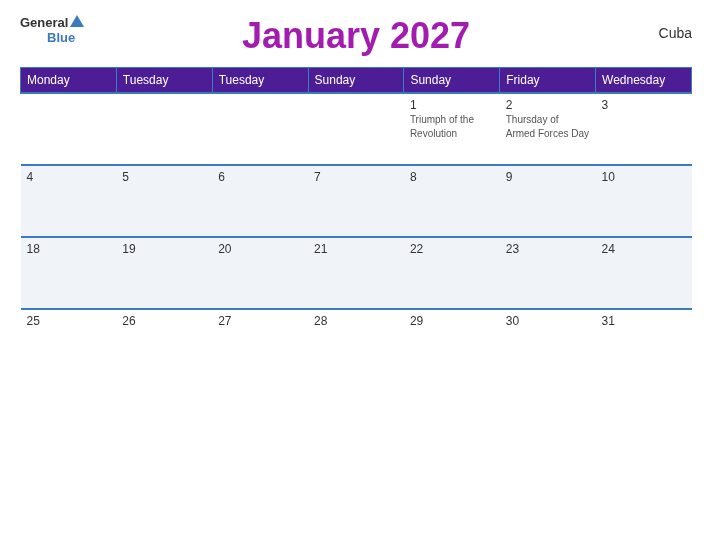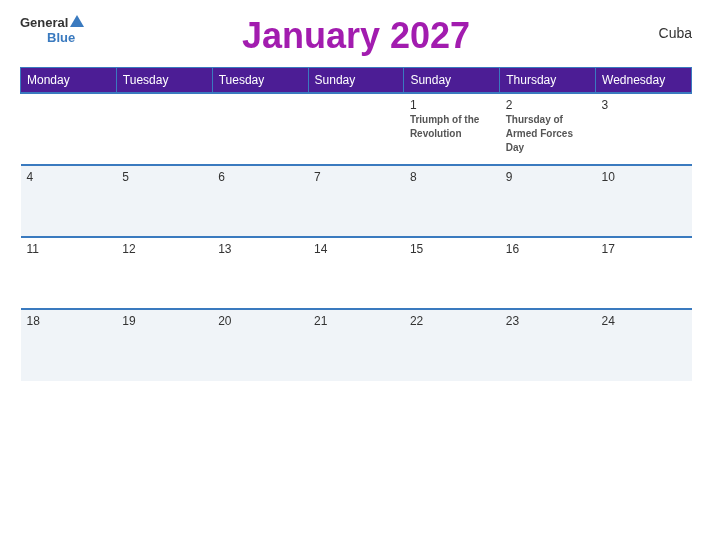--- a/index.html
+++ b/index.html
@@ -100,21 +100,20 @@
     .day-number {
       font-size: 12px;
       color: #333;
       display: block;
     }
     .event-text {
       font-size: 10px;
       color: #555;
       margin-top: 2px;
       line-height: 1.3;
-      font-weight: bold;
     }
   </style>
 </head>
 <body>
 
 <div class="page">
   <div class="header">
     <div class="logo">
       <div class="logo-row">
         <span class="logo-general">General</span>
@@ -127,21 +126,21 @@
   </div>
 
   <table class="calendar">
     <thead>
       <tr>
         <th>Monday</th>
         <th>Tuesday</th>
         <th>Tuesday</th>
         <th>Sunday</th>
         <th>Sunday</th>
-        <th>Thursday</th>
+        <th>Friday</th>
         <th>Wednesday</th>
       </tr>
     </thead>
     <tbody id="calendar-body">
     <tr>
           <td></td>
           <td></td>
           <td></td>
           <td></td>
           <td><span class="day-number">1</span><span class="event-text">Triumph of the Revolution</span></td>
@@ -167,60 +166,60 @@
             <span class="day-number">8</span>
           </td>
           <td class="alt">
             <span class="day-number">9</span>
           </td>
           <td class="alt">
             <span class="day-number">10</span>
           </td>
         </tr>
         <tr>
-          <td>
-            <span class="day-number">11</span>
-          </td>
-          <td>
-            <span class="day-number">12</span>
-          </td>
-          <td>
-            <span class="day-number">13</span>
-          </td>
-          <td>
-            <span class="day-number">14</span>
-          </td>
-          <td>
-            <span class="day-number">15</span>
-          </td>
-          <td>
-            <span class="day-number">16</span>
-          </td>
-          <td>
-            <span class="day-number">17</span>
+          <td class="alt">
+            <span class="day-number">18</span>
+          </td>
+          <td class="alt">
+            <span class="day-number">19</span>
+          </td>
+          <td class="alt">
+            <span class="day-number">20</span>
+          </td>
+          <td class="alt">
+            <span class="day-number">21</span>
+          </td>
+          <td class="alt">
+            <span class="day-number">22</span>
+          </td>
+          <td class="alt">
+            <span class="day-number">23</span>
+          </td>
+          <td class="alt">
+            <span class="day-number">24</span>
           </td>
         </tr>
         <tr>
-          <td class="alt">
-            <span class="day-number">18</span>
-          </td>
-          <td class="alt">
-            <span class="day-number">19</span>
-          </td>
-          <td class="alt">
-            <span class="day-number">20</span>
-          </td>
-          <td class="alt">
-            <span class="day-number">21</span>
-          </td>
-          <td class="alt">
-            <span class="day-number">22</span>
-          </td>
-          <td class="alt">
-            <span class="day-number">23</span>
-          </td>
-          <td class="alt">
-            <span class="day-number">24</span>
+          <td>
+            <span class="day-number">25</span>
+          </td>
+          <td>
+            <span class="day-number">26</span>
+          </td>
+          <td>
+            <span class="day-number">27</span>
+          </td>
+          <td>
+            <span class="day-number">28</span>
+          </td>
+          <td>
+            <span class="day-number">29</span>
+          </td>
+          <td>
+            <span class="day-number">30</span>
+          </td>
+          <td>
+            <span class="day-number">31</span>
           </td>
         </tr>
       </tbody>
   </table>
 </div>
 
 </body></html>

